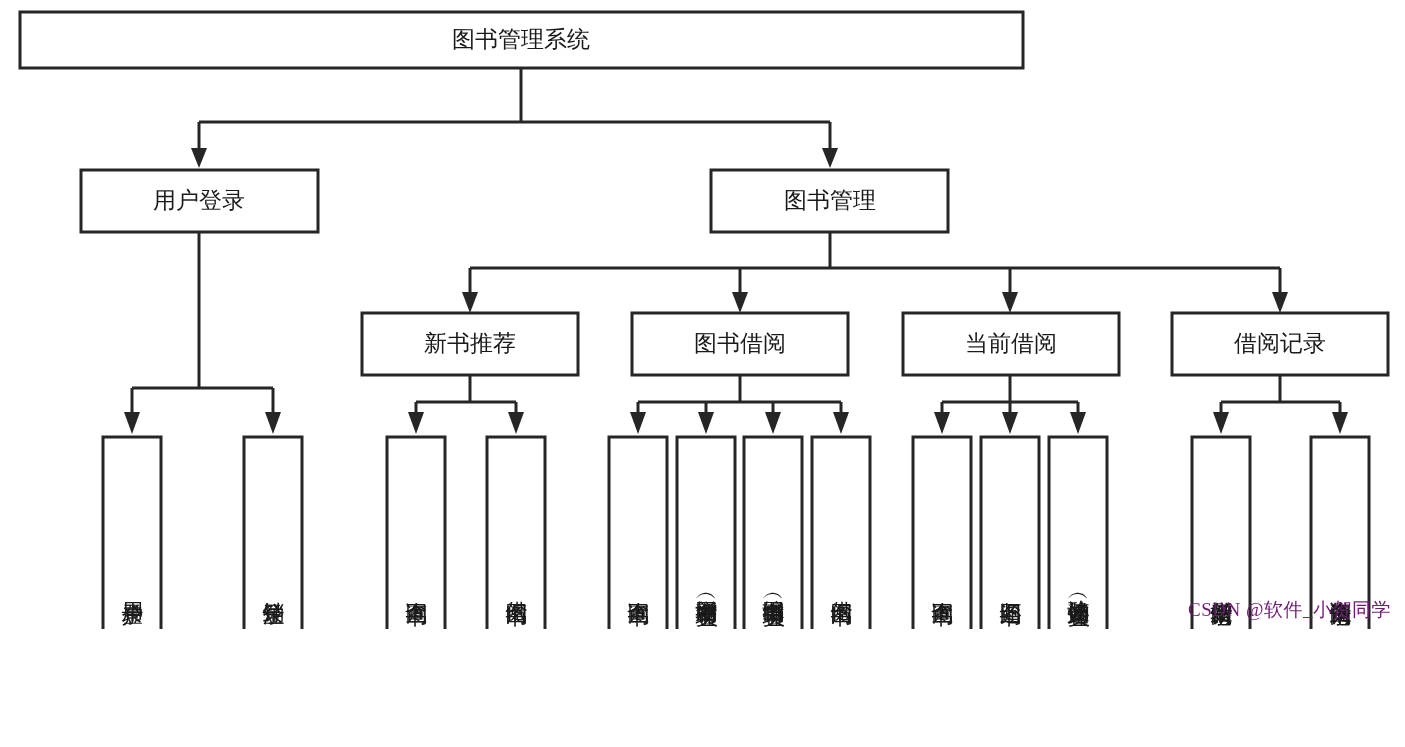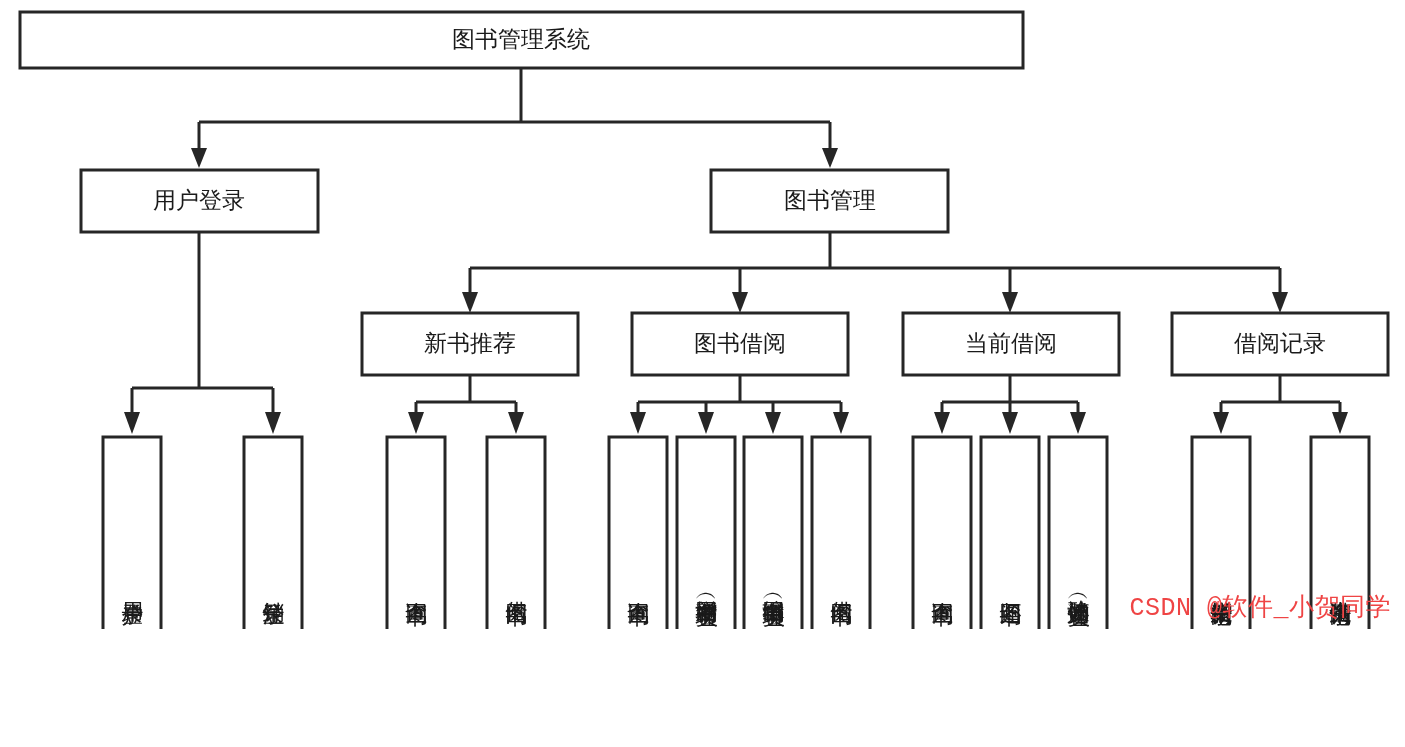--- a/index.html
+++ b/index.html
@@ -62,23 +62,23 @@
     align-items: center;
     justify-content: center;
     text-align: center;
     pointer-events: none;
     box-sizing: border-box;
   }
   .watermark {
     position: absolute;
     right: 14px;
     bottom: 6px;
-    font-family: Liberation Mono, monospace;
-    font-size: 25px;
-    color: #ef4444;
+    font-family: Liberation Serif, serif;
+    font-size: 19px;
+    color: #701a75;
     letter-spacing: 0.5px;
     user-select: none;
   }
 </style>
 </head>
 <body>
 
 <div id="diagram-root">
 
   <svg class="tree-canvas" viewBox="0 0 1405 747" xmlns="http://www.w3.org/2000/svg">

